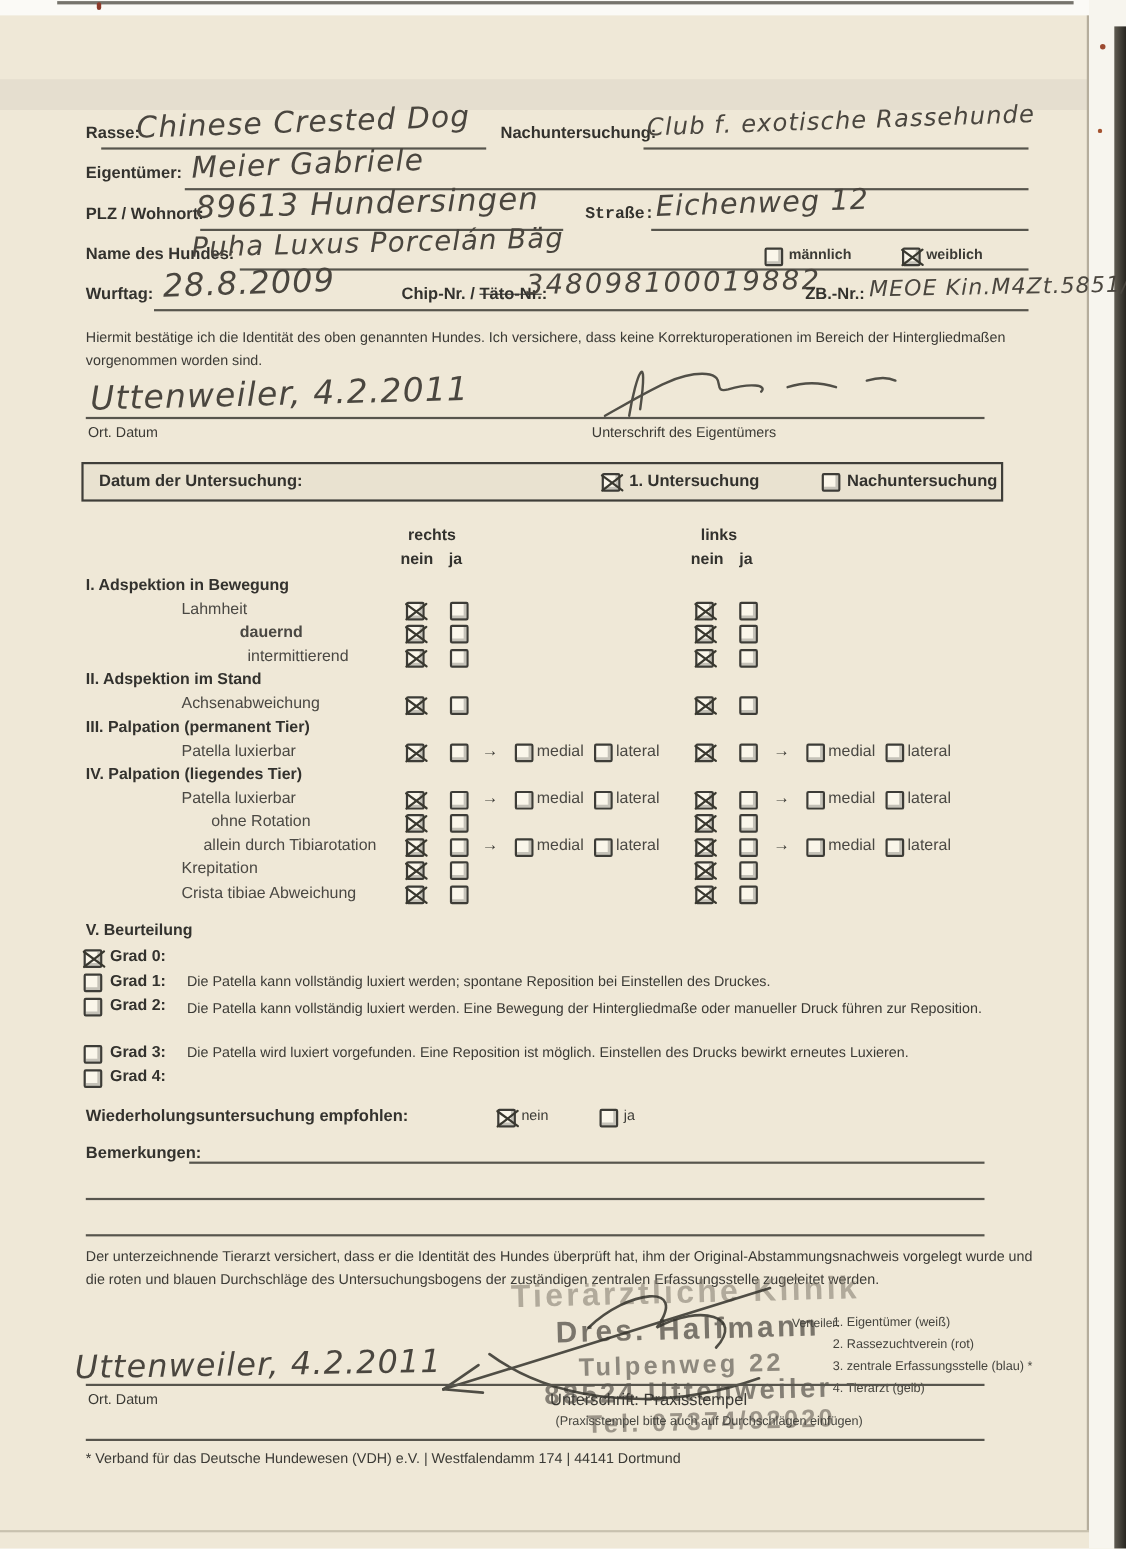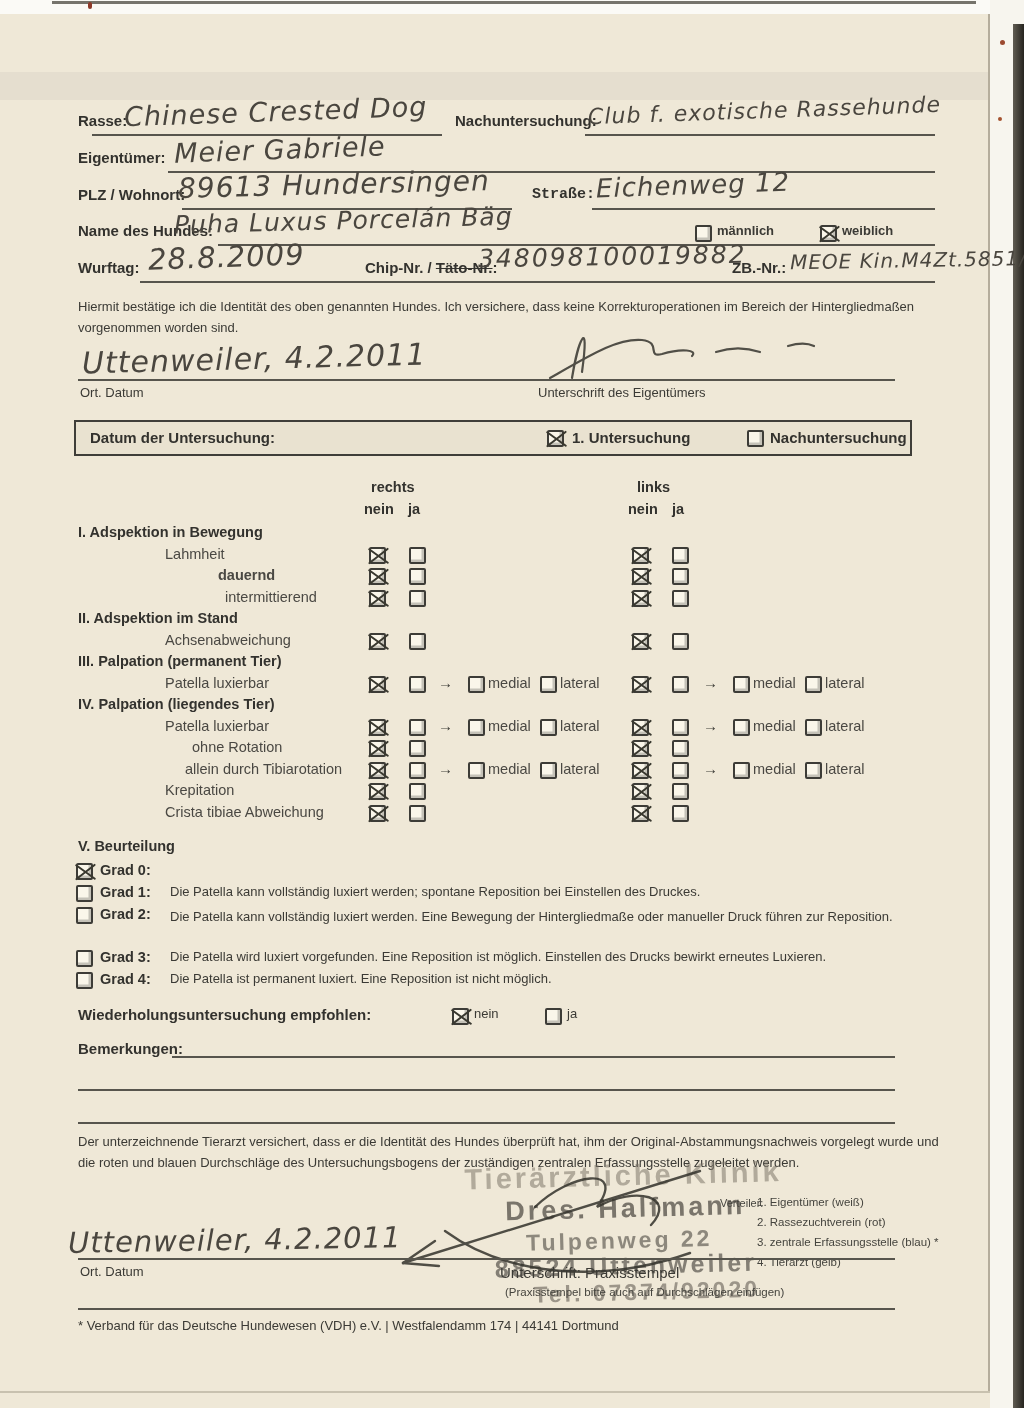--- a/index.html
+++ b/index.html
@@ -214,21 +214,20 @@
   <span class="lbl" style="left:100px;top:884px;font-size:14.5px;">Grad 1:</span>
   <span class="txt" style="left:170px;top:884px;">Die Patella kann vollständig luxiert werden; spontane Reposition bei Einstellen des Druckes.</span>
   <span class="cb" style="left:76px;top:907px;"></span>
   <span class="lbl" style="left:100px;top:906px;font-size:14.5px;">Grad 2:</span>
   <span class="txt" style="left:170px;top:906px;width:745px;line-height:21px;">Die Patella kann vollständig luxiert werden. Eine Bewegung der Hintergliedmaße oder manueller Druck führen zur Reposition.</span>
   <span class="cb" style="left:76px;top:950px;"></span>
   <span class="lbl" style="left:100px;top:949px;font-size:14.5px;">Grad 3:</span>
   <span class="txt" style="left:170px;top:949px;">Die Patella wird luxiert vorgefunden. Eine Reposition ist möglich. Einstellen des Drucks bewirkt erneutes Luxieren.</span>
   <span class="cb" style="left:76px;top:972px;"></span>
   <span class="lbl" style="left:100px;top:971px;font-size:14.5px;">Grad 4:</span>
-  <span class="txt" style="left:170px;top:971px;">Die Patella ist permanent luxiert. Eine Reposition ist nicht möglich.</span>
 
   <span class="lbl" style="left:78px;top:1006px;">Wiederholungsuntersuchung empfohlen:</span>
   <span class="cb checked" style="left:452px;top:1008px;"></span>
   <span class="txt" style="left:474px;top:1006px;">nein</span>
   <span class="cb" style="left:545px;top:1008px;"></span>
   <span class="txt" style="left:567px;top:1006px;">ja</span>
 
   <span class="lbl" style="left:78px;top:1040px;">Bemerkungen:</span>
   <div class="uline" style="left:172px;top:1056px;width:723px;"></div>
   <div class="uline" style="left:78px;top:1089px;width:817px;"></div>

